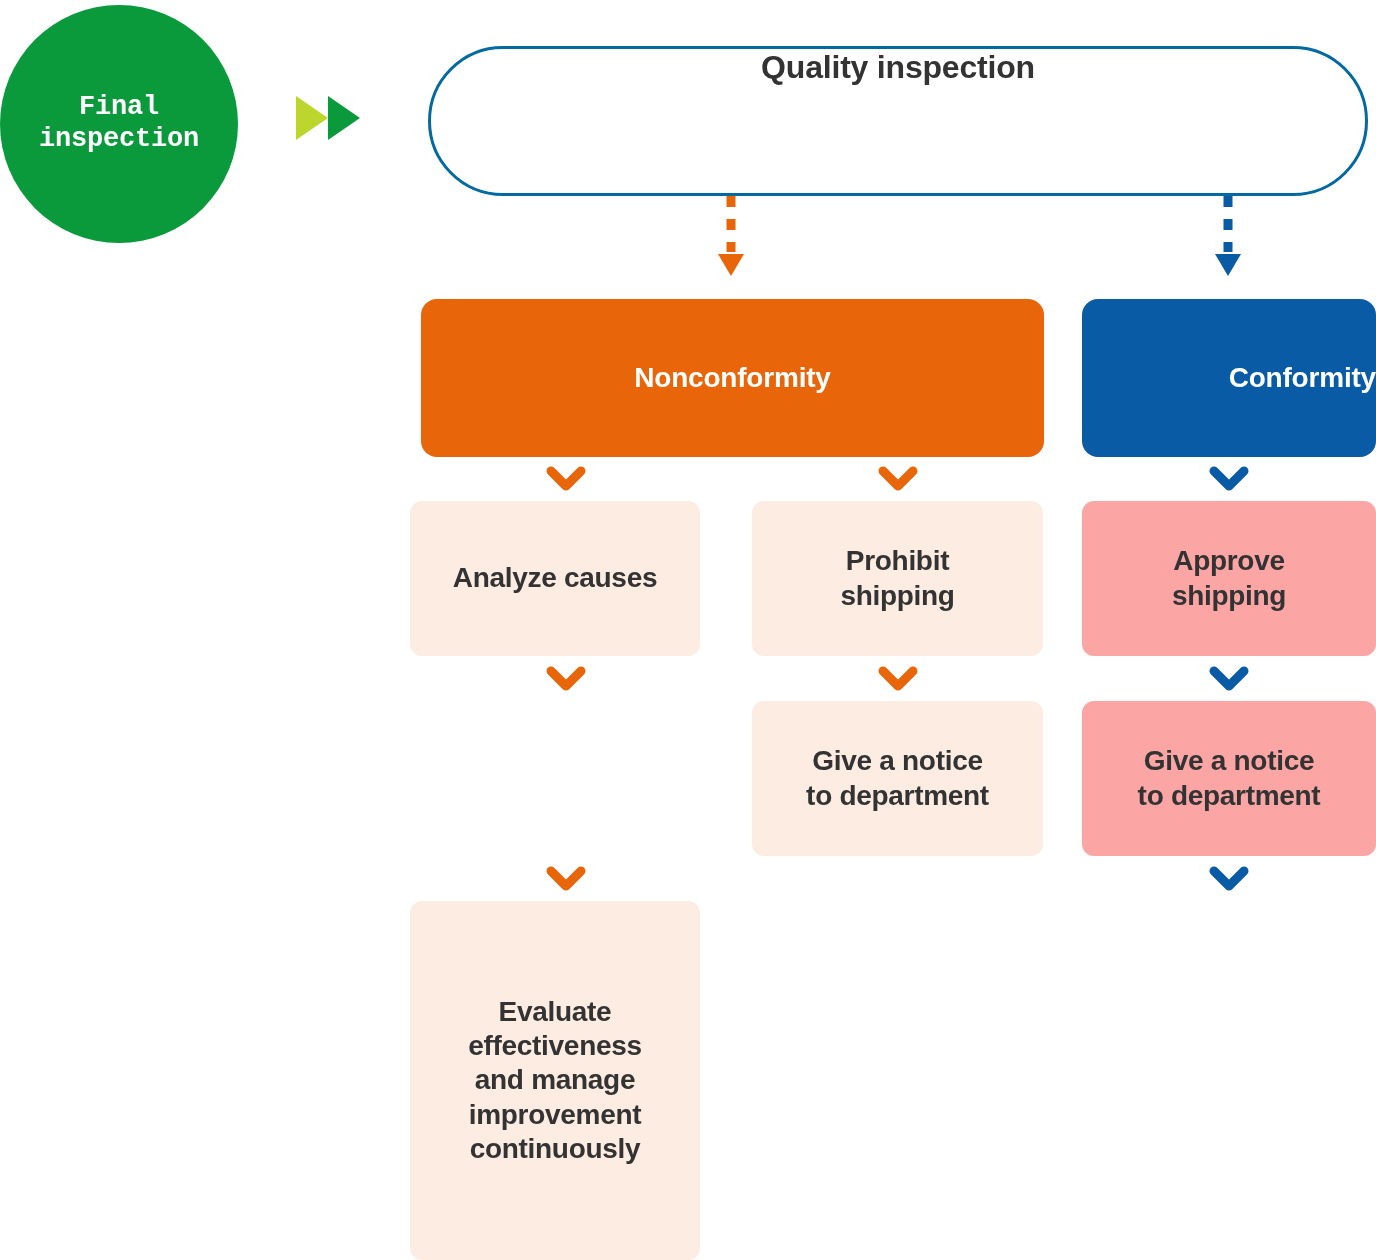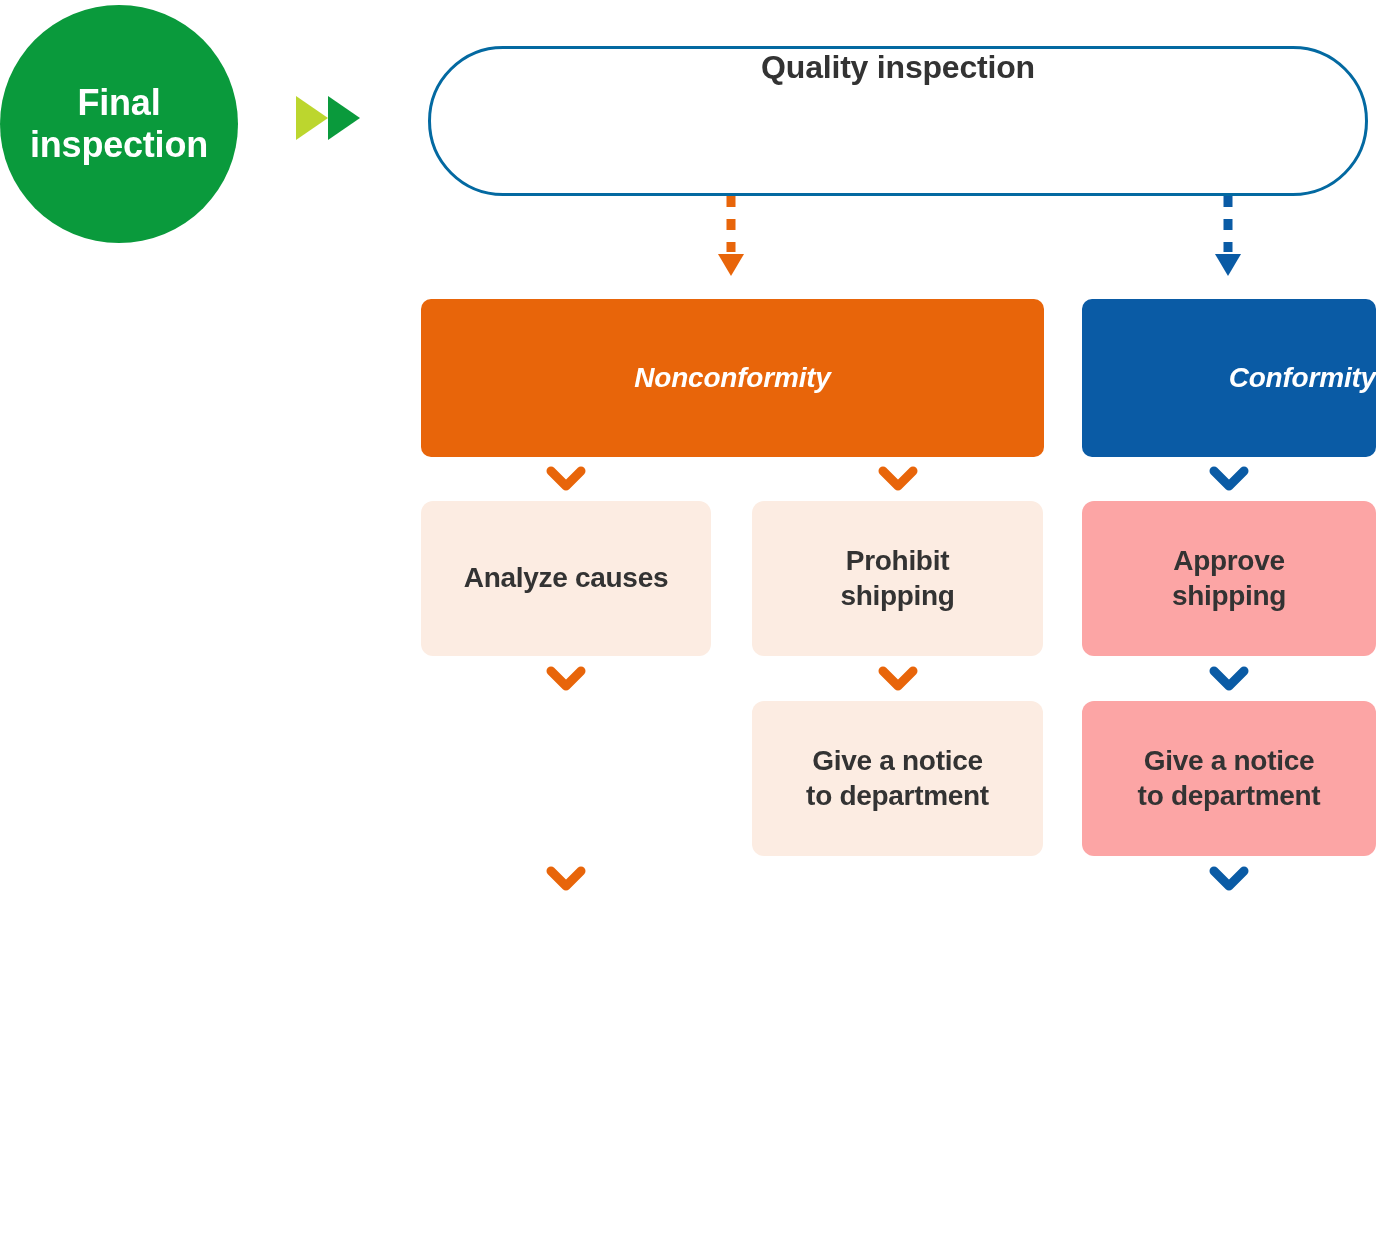--- a/index.html
+++ b/index.html
@@ -30,23 +30,24 @@
     background: #0a9a3c;
     display: flex;
     align-items: center;
     justify-content: center;
     text-align: center;
     box-sizing: border-box;
   }
   .start-circle .label {
     color: #ffffff;
     font-weight: bold;
-    font-size: 36px;
+    font-size: 27px;
     line-height: 1.18;
     letter-spacing: -0.2px;
+    font-family: Liberation Mono, monospace;
   }
 
   
   .dbl-arrow {
     position: absolute;
     left: 296px;
     top: 92px;
     width: 68px;
     height: 52px;
   }
@@ -77,26 +78,25 @@
     position: absolute;
     width: 30px;
     height: 84px;
   }
   .dashed-conn.orange { left: 716px; top: 196px; }
   .dashed-conn.blue   { left: 1213px; top: 196px; }
 
   
   .hdr {
     position: absolute;
-    border-radius: 10px;
+    border-radius: 16px;
     display: flex;
     align-items: center;
     justify-content: center;
     box-sizing: border-box;
-    font-style: italic;
   }
   .hdr .label {
     color: #ffffff;
     font-weight: bold;
     font-size: 28px;
     letter-spacing: -0.2px;
     text-align: center;
   }
   .hdr-noncon {
     left: 421px;  top: 299px;
@@ -133,21 +133,21 @@
     font-weight: bold;
     font-size: 28px;
     line-height: 1.22;
     letter-spacing: -0.3px;
     white-space: pre-line;
   }
   .tint-orange { background: #fcece2; }
   .tint-blue   { background: #fca5a5; }
 
   
-  .col1 { left: 421px;  width: 290px; }
+  .col1 { left: 410px;  width: 290px; }
   .col2 { left: 752px;  width: 291px; }
   .col3 { left: 1082px; width: 294px; }
 
   
   .row1 { top: 501px; height: 155px; }
   .row2 { top: 701px; height: 155px; }
   .row3 { top: 901px; height: 359px; }
 </style>
 </head>
 <body>
@@ -205,20 +205,27 @@
     <svg width="40" height="26" viewBox="0 0 40 26" xmlns="http://www.w3.org/2000/svg">
       <polyline points="5,5 20,20 35,5" fill="none" stroke="#e8650a" stroke-width="9" stroke-linecap="round" stroke-linejoin="round"></polyline>
     </svg>
   </div>
 
   <div class="chev" style="left:546px; top:866px;">
     <svg width="40" height="26" viewBox="0 0 40 26" xmlns="http://www.w3.org/2000/svg">
       <polyline points="5,5 20,20 35,5" fill="none" stroke="#e8650a" stroke-width="9" stroke-linecap="round" stroke-linejoin="round"></polyline>
     </svg>
   </div>
+  <div class="step tint-orange col1 row3">
+    <span class="label">Evaluate
+effectiveness
+and manage
+improvement
+continuously</span>
+  </div>
 
   <div class="chev" style="left:878px; top:466px;">
     <svg width="40" height="26" viewBox="0 0 40 26" xmlns="http://www.w3.org/2000/svg">
       <polyline points="5,5 20,20 35,5" fill="none" stroke="#e8650a" stroke-width="9" stroke-linecap="round" stroke-linejoin="round"></polyline>
     </svg>
   </div>
   <div class="step tint-orange col2 row1">
     <span class="label">Prohibit
 shipping</span>
   </div>

